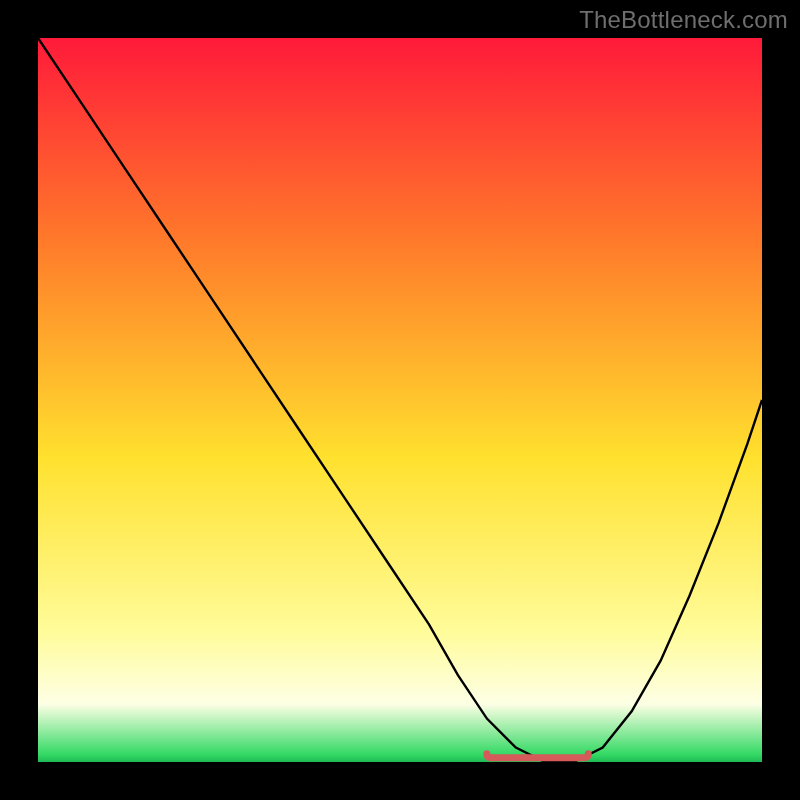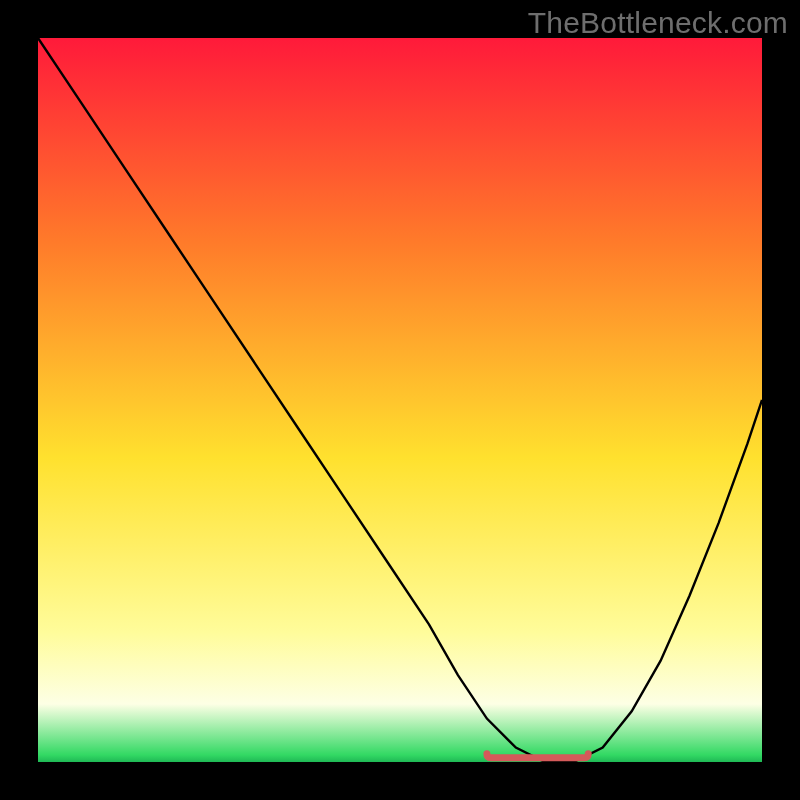--- a/index.html
+++ b/index.html
@@ -25,21 +25,21 @@
     top: 38px;
     width: 724px;
     height: 724px;
     overflow: hidden;
   }
   .watermark {
     position: absolute;
     top: 6px;
     right: 12px;
     color: #6e6e6e;
-    font-size: 30px;
+    font-size: 24px;
     font-weight: 400;
     letter-spacing: 0.2px;
     user-select: none;
   }
 </style>
 </head>
 <body>
 
 <div class="frame">
   <div class="watermark">TheBottleneck.com</div>

